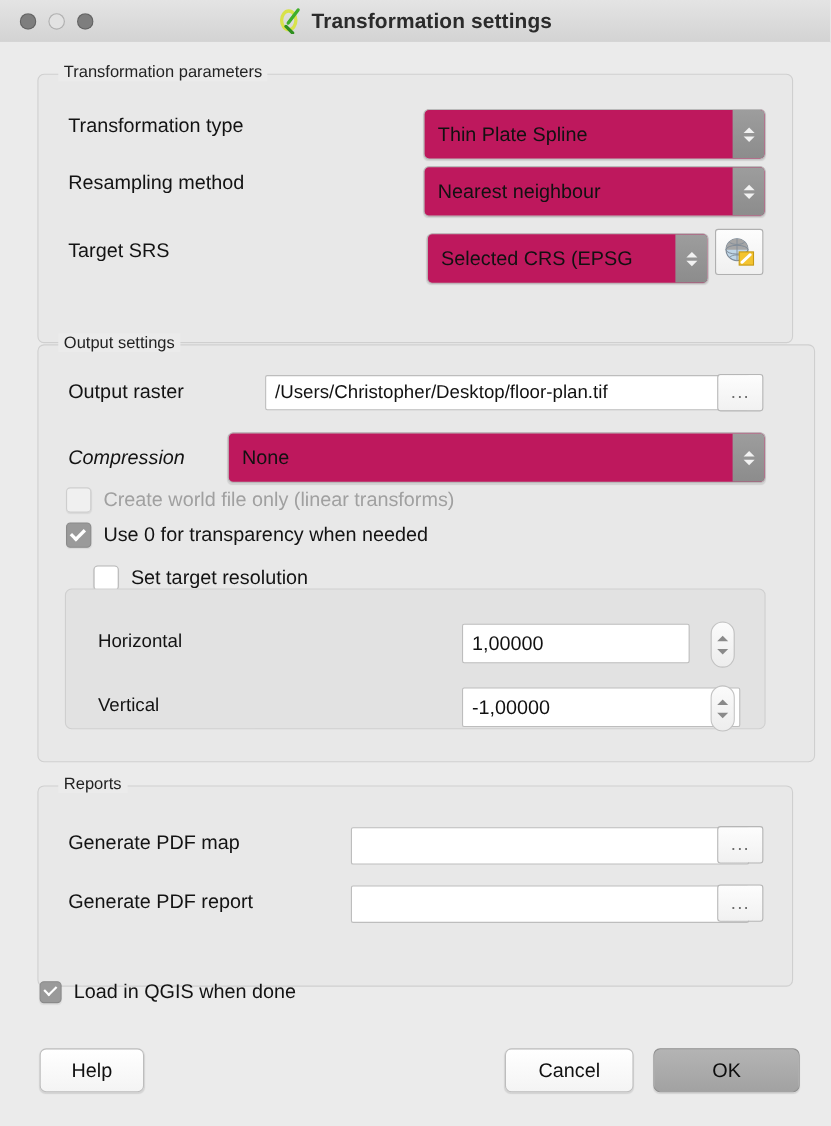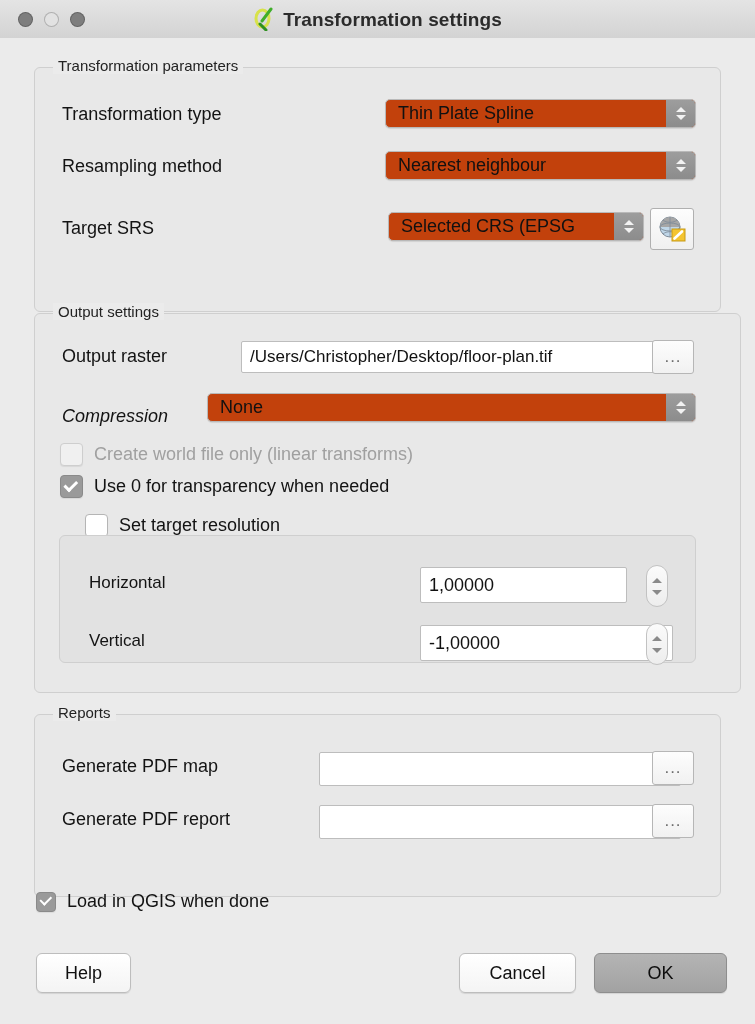--- a/index.html
+++ b/index.html
@@ -93,22 +93,22 @@
     position: absolute;
     font-size: 18px;
     color: #131313;
     white-space: nowrap;
   }
   .row-label.small { font-size: 17px; }
 
   
   .combo {
     position: absolute;
-    height: 29px;
-    background: #c2410c;
+    height: 46px;
+    background: #be185d;
     border: 1px solid #b9b9b9;
     border-radius: 5px;
     box-sizing: border-box;
     display: flex;
     align-items: stretch;
     overflow: hidden;
     box-shadow: 0 1px 1px rgba(0,0,0,0.10);
   }
   .combo .combo-text {
     flex: 1;

